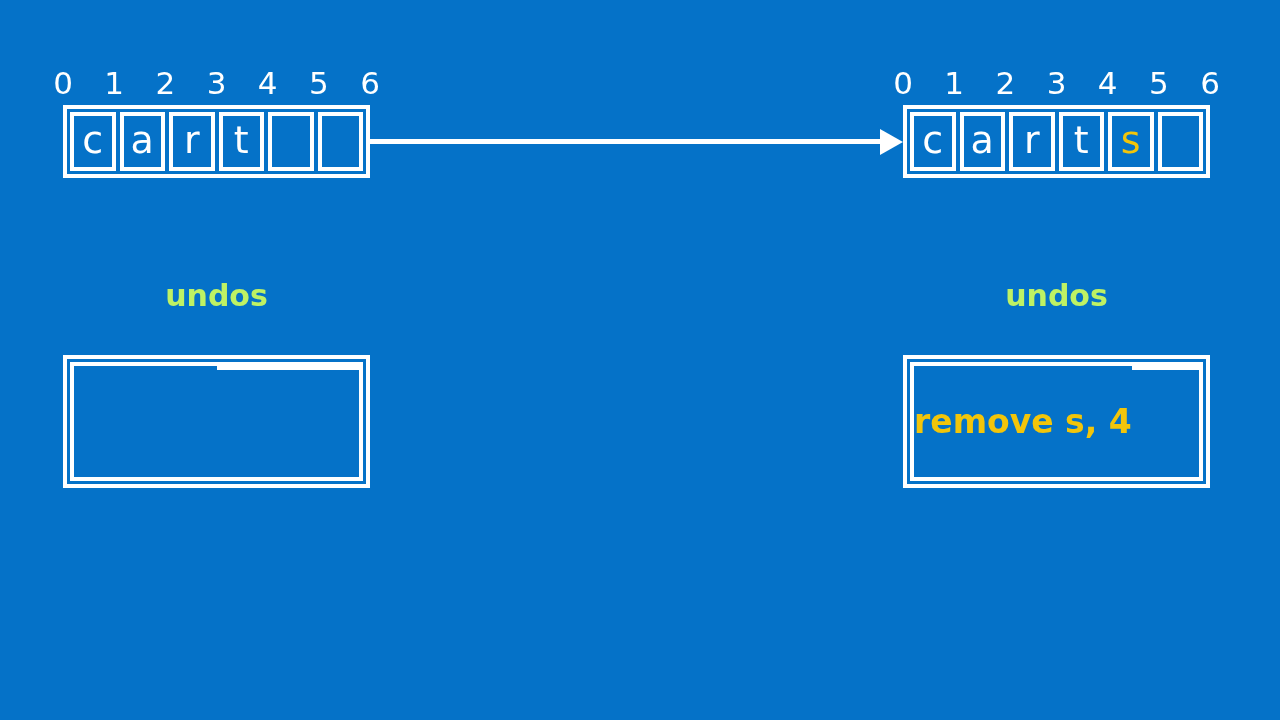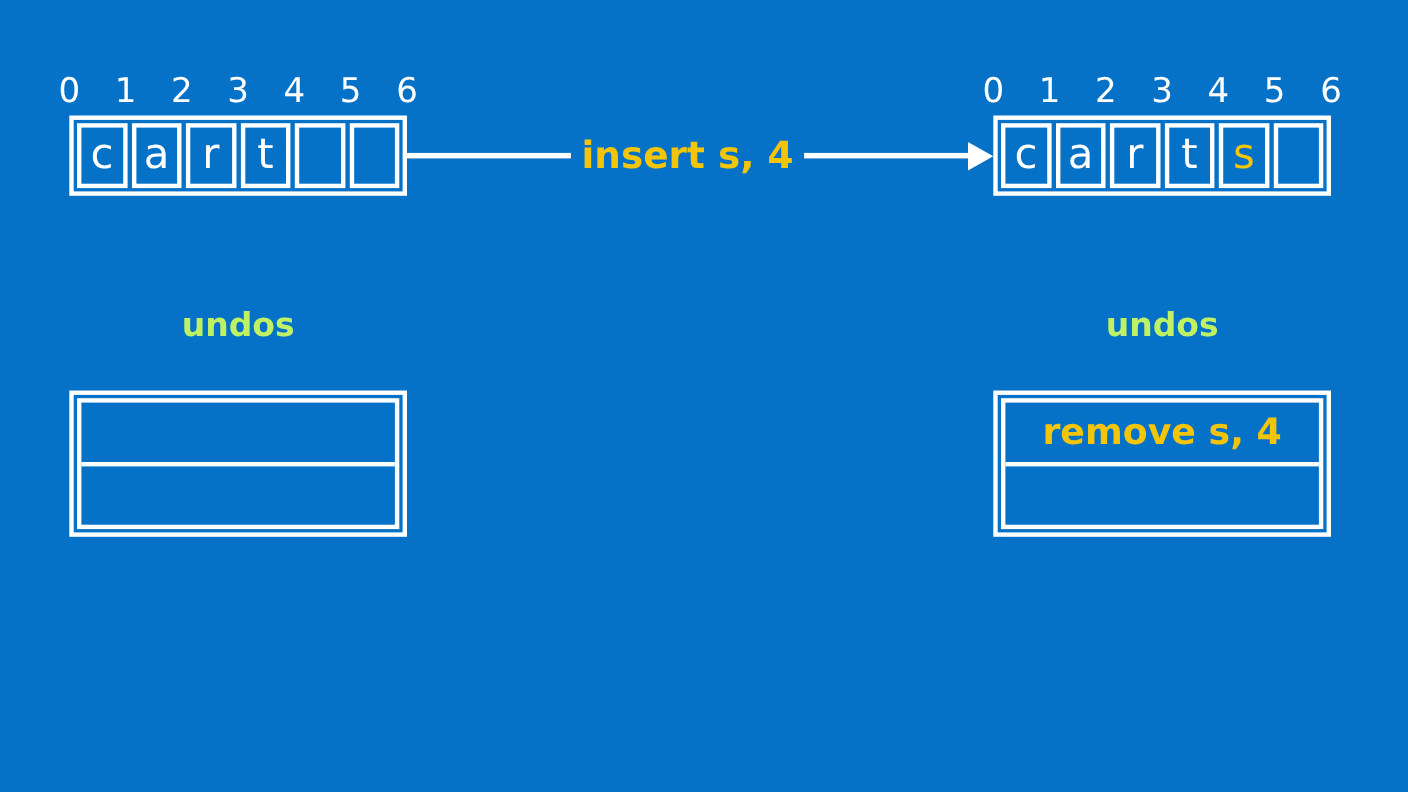--- a/index.html
+++ b/index.html
@@ -117,21 +117,21 @@
     box-sizing: border-box;
     border: 4px solid #ffffff;
     padding: 3px;
   }
   .undo-inner {
     box-sizing: border-box;
     border: 4px solid #ffffff;
     width: 100%;
     height: 100%;
     display: flex;
-    flex-direction: column;
+    flex-direction: row;
   }
   .undo-row {
     flex: 1;
     display: flex;
     align-items: center;
     justify-content: center;
     font-size: 33px;
     font-weight: bold;
     color: #F2C50A;
     white-space: nowrap;
@@ -161,21 +161,20 @@
     <div class="cell">c</div>
     <div class="cell">a</div>
     <div class="cell">r</div>
     <div class="cell">t</div>
     <div class="cell"></div>
     <div class="cell"></div>
   </div>
 
   <div class="arrow">
     <div class="line"></div>
-    <span class="op-label">insert s, 4</span>
     <div class="line"></div>
     <div class="head"></div>
   </div>
 
   <div class="indices col-after">
     <span class="idx-0">0</span>
     <span class="idx-1">1</span>
     <span class="idx-2">2</span>
     <span class="idx-3">3</span>
     <span class="idx-4 gold">4</span>

